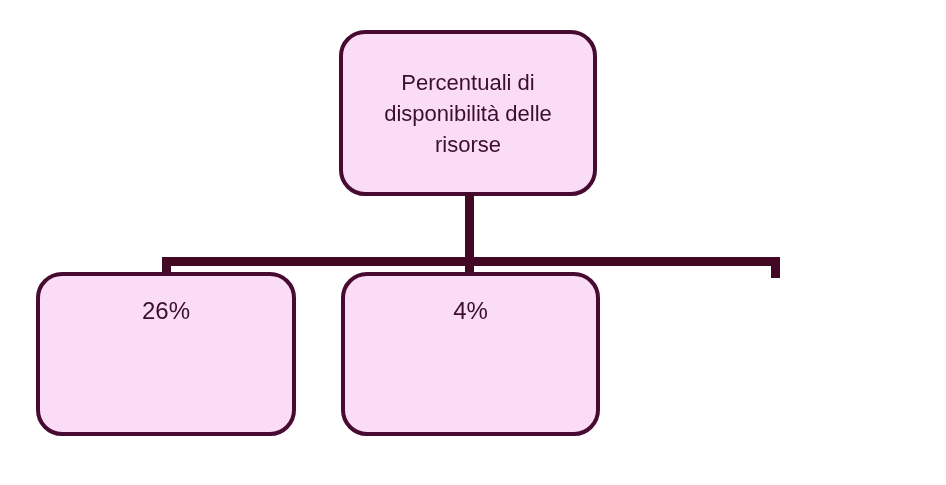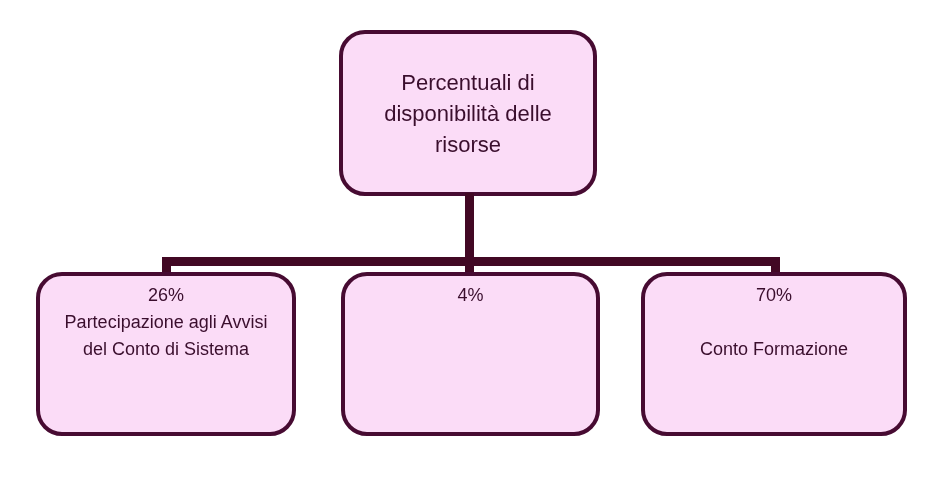--- a/index.html
+++ b/index.html
@@ -37,22 +37,22 @@
     width: 258px; height: 166px;
     justify-content: center;
     font-size: 22px;
     line-height: 31px;
     padding: 0 18px;
   }
   .node.child {
     top: 272px;
     height: 164px;
     justify-content: flex-start;
-    padding: 6px 16px 0 16px;
-    font-size: 18px;
+    padding: 21px 16px 0 16px;
+    font-size: 24px;
     line-height: 27px;
   }
   .node.c1 { left: 36px;  width: 260px; }
   .node.c2 { left: 341px; width: 259px; }
   .node.c3 { left: 641px; width: 266px; }
   .node.c3 .lbl { margin-top: 27px; }
   .connector {
     position: absolute;
     background: var(--connector);
   }
@@ -73,25 +73,20 @@
   </div>
 
   <div class="connector trunk"></div>
   <div class="connector hbar"></div>
   <div class="connector stub stub1"></div>
   <div class="connector stub stub2"></div>
   <div class="connector stub stub3"></div>
 
   <div class="node child c1">
     <div class="pct">26%</div>
-    <div class="lbl">Partecipazione agli Avvisi del Conto di Sistema</div>
   </div>
 
   <div class="node child c2">
     <div class="pct">4%</div>
   </div>
 
-  <div class="node child c3">
-    <div class="pct">70%</div>
-    <div class="lbl">Conto Formazione</div>
-  </div>
 
 </div>
 
 </body></html>

